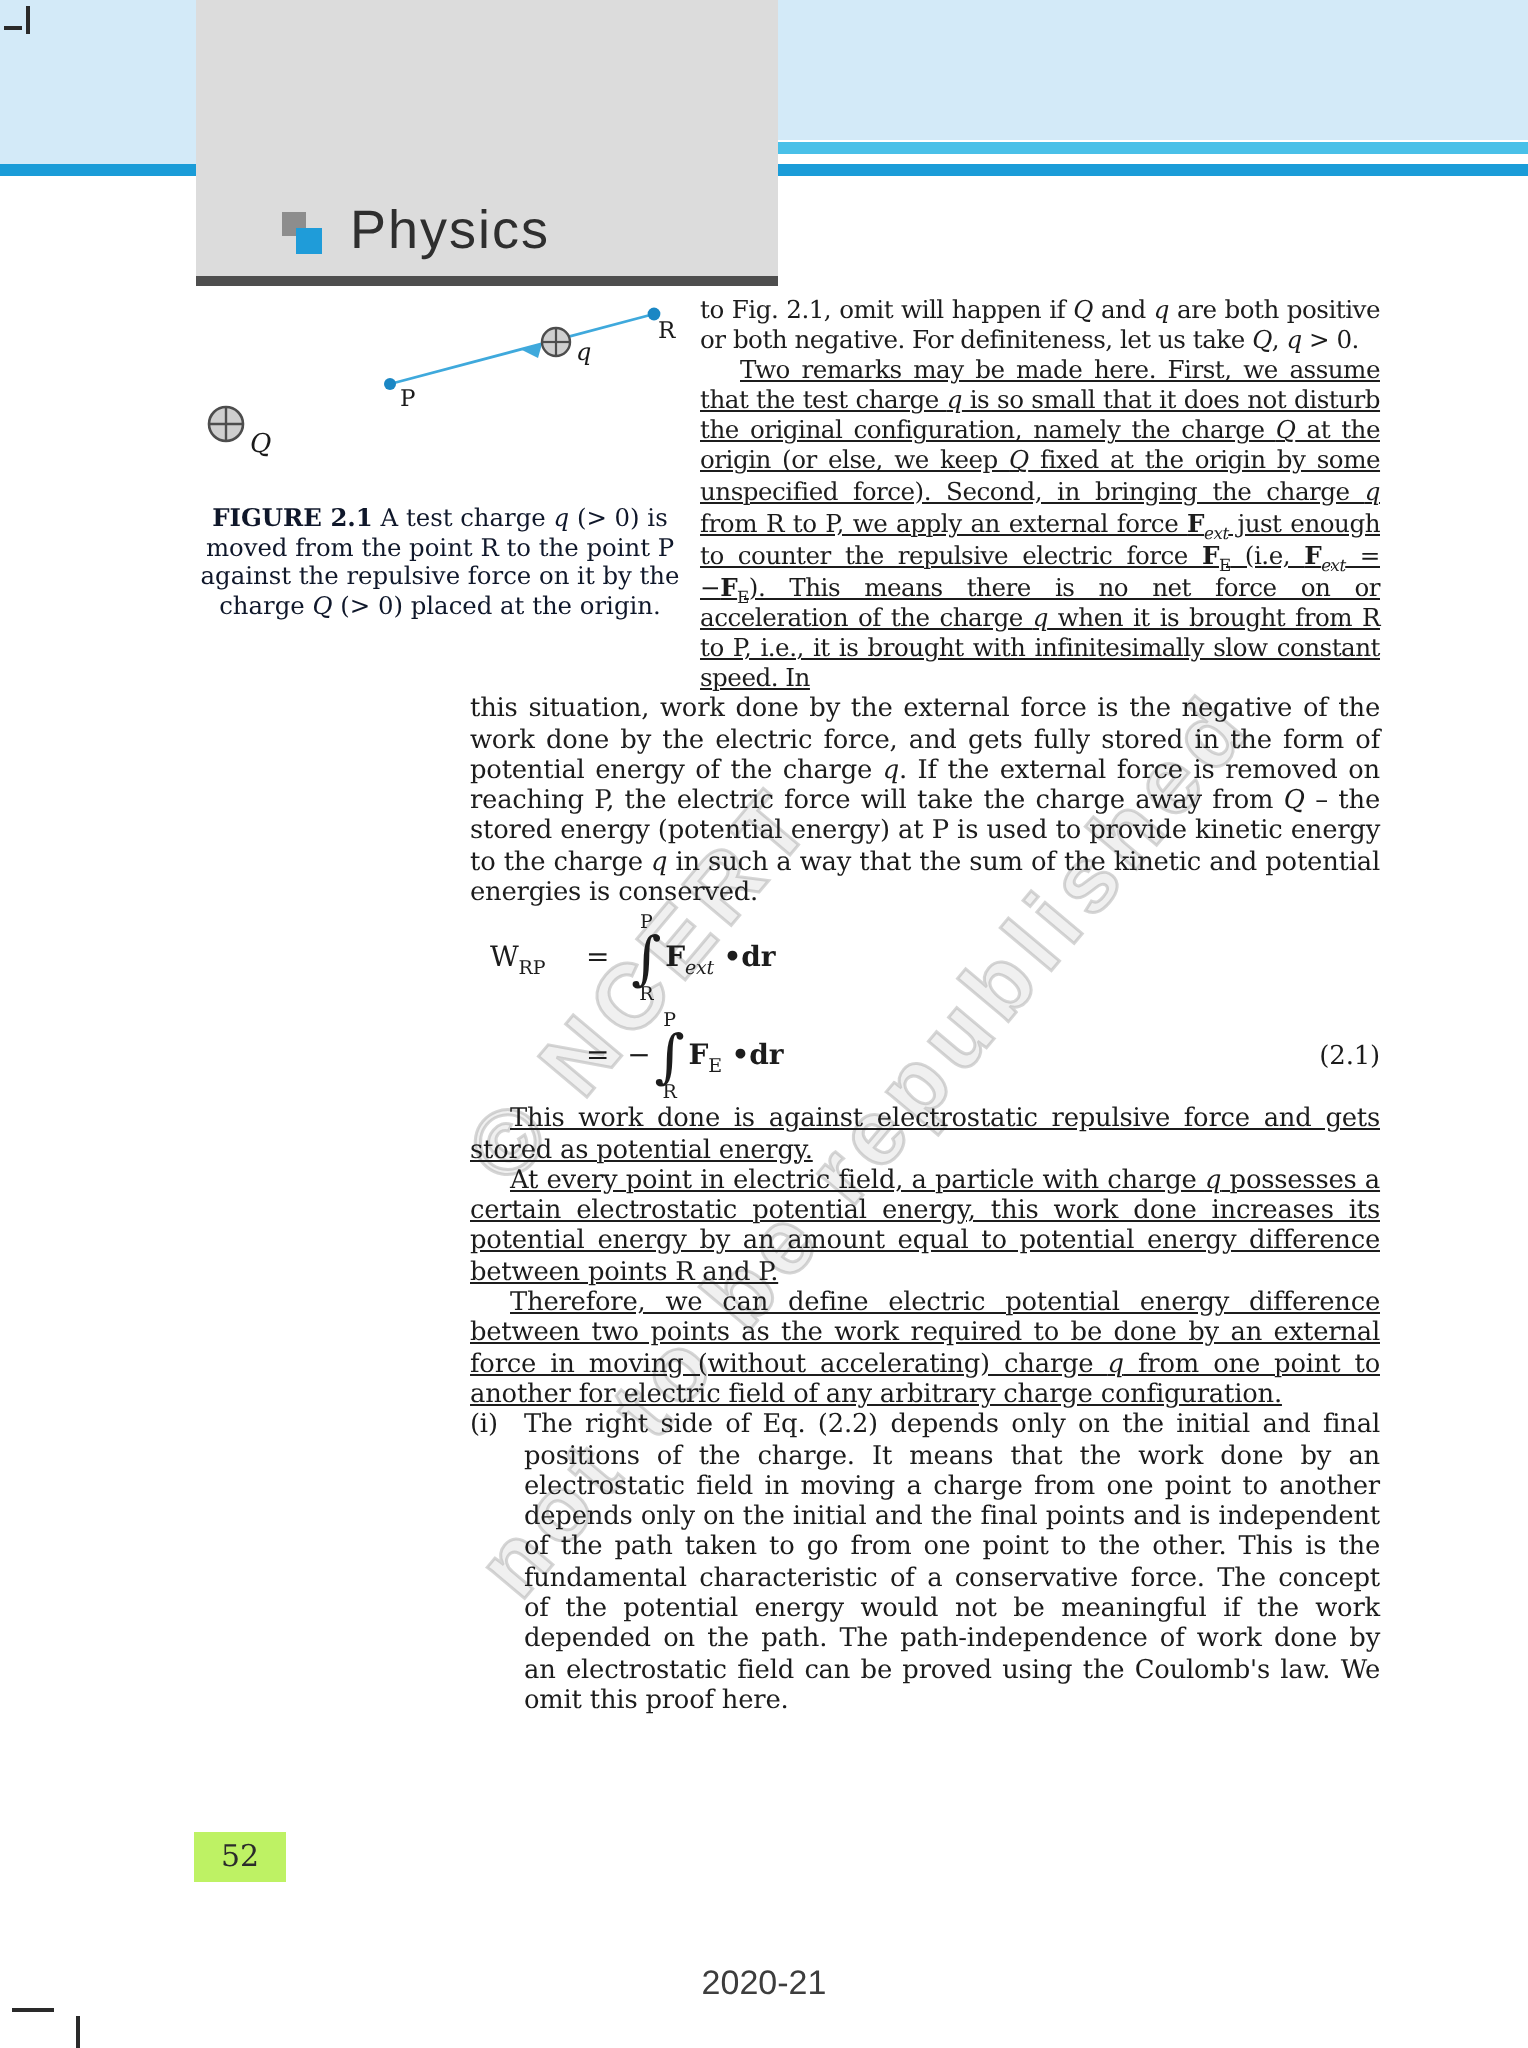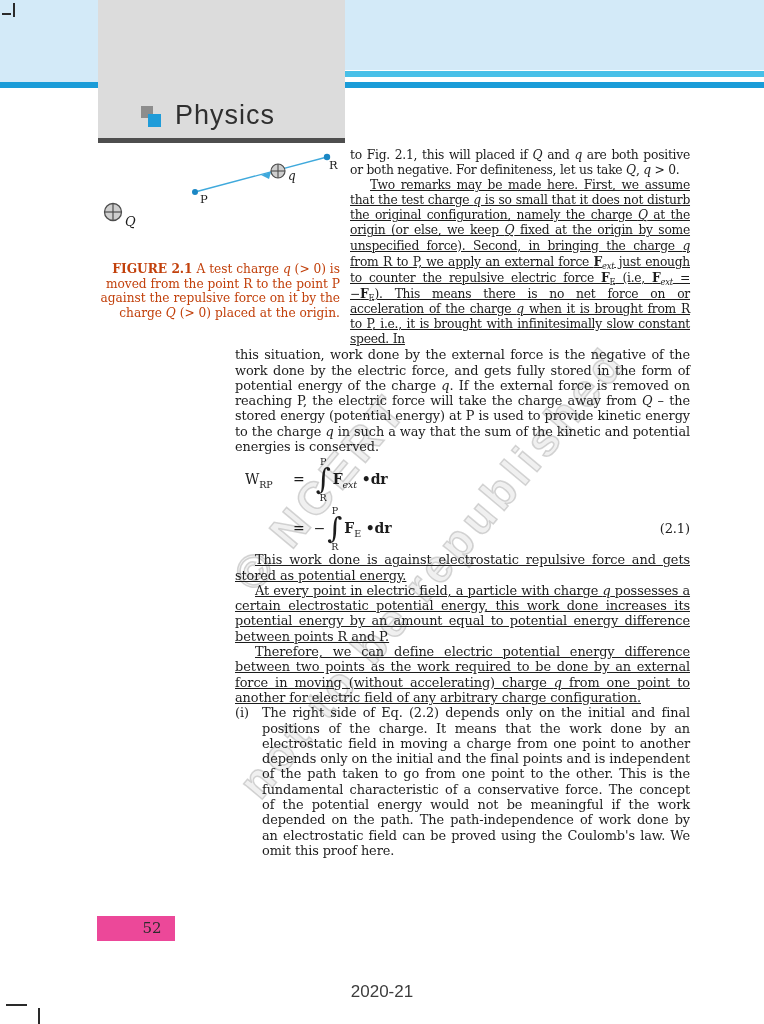--- a/index.html
+++ b/index.html
@@ -5,21 +5,21 @@
   html,body{margin:0;padding:0;}
   body{
     width:764px;height:1024px;position:relative;overflow:hidden;background:#ffffff;
     font-family:"DejaVu Serif","Liberation Serif",serif;color:#1c1c1c;
   }
   
   .band-lightblue{position:absolute;left:0;top:0;width:764px;height:70px;background:#d3eaf8;}
   .band-left-ext{position:absolute;left:0;top:70px;width:98px;height:12px;background:#d3eaf8;}
   .stripe-cyan{position:absolute;left:345px;top:71px;width:419px;height:6px;background:#49c0e8;}
   .stripe-dark{position:absolute;left:0;top:82px;width:764px;height:6px;background:#1a9cd8;}
-  .chapter-box{position:absolute;left:98px;top:0;width:247px;height:138px;background:#dcdcdc;border-bottom:5px solid #4e4e4e;}
+  .chapter-box{position:absolute;left:98px;top:0;width:247px;height:138px;background:#dcdcdc;border-bottom:5px solid #4e4e4e;padding-left:44px;}
   .sq-gray{position:absolute;left:43px;top:106px;width:12px;height:12px;background:#8d8d8d;}
   .sq-blue{position:absolute;left:50px;top:114px;width:13px;height:13px;background:#1f9cd9;}
   .chapter-title{
     position:absolute;left:77px;top:100px;
     font-family:"Liberation Sans",sans-serif;font-weight:400;font-size:27px;
     color:#2f2f2f;letter-spacing:1px;
   }
   
   .mark{position:absolute;background:#2a2a2a;}
   #mk-tl-h{left:2px;top:13px;width:9px;height:2px;}
@@ -43,40 +43,40 @@
   .main p{margin:0;}
   .ind{text-indent:20px;text-decoration:underline;}
   .colp{font-size:12.3px;line-height:15.1px;letter-spacing:-0.25px;}
   .i{font-style:italic;}
   .b{font-weight:bold;}
   .sub{vertical-align:sub;font-size:0.68em;line-height:0;}
   
   .figwrap{float:left;width:244px;height:196px;margin-left:-137px;margin-right:8px;}
   .diagram{display:block;width:244px;height:104px;}
   .caption{
-    width:240px;margin:10px auto 0 auto;text-align:right;text-indent:0;
-    font-size:12.2px;line-height:14.6px;color:#c2410c;letter-spacing:0;
+    width:240px;margin:0 auto 0 auto;text-align:center;text-indent:0;
+    font-size:12.2px;line-height:14.6px;color:#0f172a;letter-spacing:0;
   }
   
   .eqrow{position:relative;display:flex;align-items:center;min-height:47px;margin:2px 0 0 10px;font-size:14px;text-align:left;}
   .eq-lhs{display:inline-block;width:44px;flex:none;}
   .eqsign{margin:0 9px 0 4px;}
   .intwrap{display:inline-flex;flex-direction:column;align-items:center;margin:0 2px;}
   .intwrap .lim{font-size:9.5px;line-height:9px;}
   .intwrap .sign{font-size:29px;line-height:27px;}
   .eqnum{position:absolute;right:0;font-size:13px;text-align:center;}
   .eq2row{position:relative;margin:4px 0 4px 20px;text-align:left;}
   
   .listitem{display:flex;}
   .limarker{width:27px;flex:none;}
   .litext{flex:1;text-align:justify;}
   
   .pagenum{
     position:absolute;left:97px;top:916px;width:46px;height:25px;z-index:1;
-    background:#ec4899;text-align:center;line-height:25px;font-size:15px;color:#2b2b2b;padding-left:32px;
+    background:#bef264;text-align:center;line-height:25px;font-size:15px;color:#2b2b2b;
   }
   .footer{
     position:absolute;left:0;top:982px;width:764px;text-align:center;z-index:1;
     font-family:"Liberation Sans",sans-serif;font-size:17px;color:#3d3d3d;
   }
 </style>
 </head>
 <body>
 
 <div class="wm" id="wm1">© NCERT</div>
@@ -116,21 +116,21 @@
         <line x1="15" y1="55.5" x2="15" y2="72.5" stroke="#4d4d4d" stroke-width="1.2"></line>
       </g>
       <text x="102" y="55" font-size="11.5" fill="#1a1a1a">P</text>
       <text x="231" y="21" font-size="11.5" fill="#1a1a1a">R</text>
       <text x="190" y="32" font-size="12" font-style="italic" fill="#1a1a1a">q</text>
       <text x="27" y="78" font-size="13" font-style="italic" fill="#1a1a1a">Q</text>
     </svg>
     <div class="caption"><span class="b">FIGURE 2.1</span><span> A test charge </span><span class="i">q</span><span> (&gt; 0) is moved from the point R to the point P against the repulsive force on it by the charge </span><span class="i">Q</span><span> (&gt; 0) placed at the origin.</span></div>
   </div>
 
-  <p class="colp"><span>to Fig. 2.1, this will placed if </span><span class="i">Q</span><span> and </span><span class="i">q</span><span> are both positive or both negative. For definiteness, let us take </span><span class="i">Q</span><span>, </span><span class="i">q</span><span> &gt; 0.</span></p>
+  <p class="colp"><span>to Fig. 2.1, omit will happen if </span><span class="i">Q</span><span> and </span><span class="i">q</span><span> are both positive or both negative. For definiteness, let us take </span><span class="i">Q</span><span>, </span><span class="i">q</span><span> &gt; 0.</span></p>
   <p class="colp ind"><span>Two remarks may be made here. First, we assume that the test charge </span><span class="i">q</span><span> is so small that it does not disturb the original configuration, namely the charge </span><span class="i">Q</span><span> at the origin (or else, we keep </span><span class="i">Q</span><span> fixed at the origin by some unspecified force). Second, in bringing the charge </span><span class="i">q</span><span> from R to P, we apply an external force </span><span class="b">F</span><span class="i sub">ext</span><span> just enough to counter the repulsive electric force </span><span class="b">F</span><span class="sub">E</span><span> (i.e, </span><span class="b">F</span><span class="i sub">ext</span><span> = −</span><span class="b">F</span><span class="sub">E</span><span>). This means there is no net force on or acceleration of the charge </span><span class="i">q</span><span> when it is brought from R to P, i.e., it is brought with infinitesimally slow constant speed. In</span></p>
   <p><span>this situation, work done by the external force is the negative of the work done by the electric force, and gets fully stored in the form of potential energy of the charge </span><span class="i">q</span><span>. If the external force is removed on reaching P, the electric force will take the charge away from </span><span class="i">Q</span><span> – the stored energy (potential energy) at P is used to provide kinetic energy to the charge </span><span class="i">q</span><span> in such a way that the sum of the kinetic and potential energies is conserved.</span></p>
 
   <div class="eqrow">
     <span class="eq-lhs"><span>W</span><span class="sub">RP</span></span>
     <span class="eqsign">=</span>
     <span class="intwrap">
       <span class="lim">P</span>
       <span class="sign">∫</span>
       <span class="lim">R</span>

